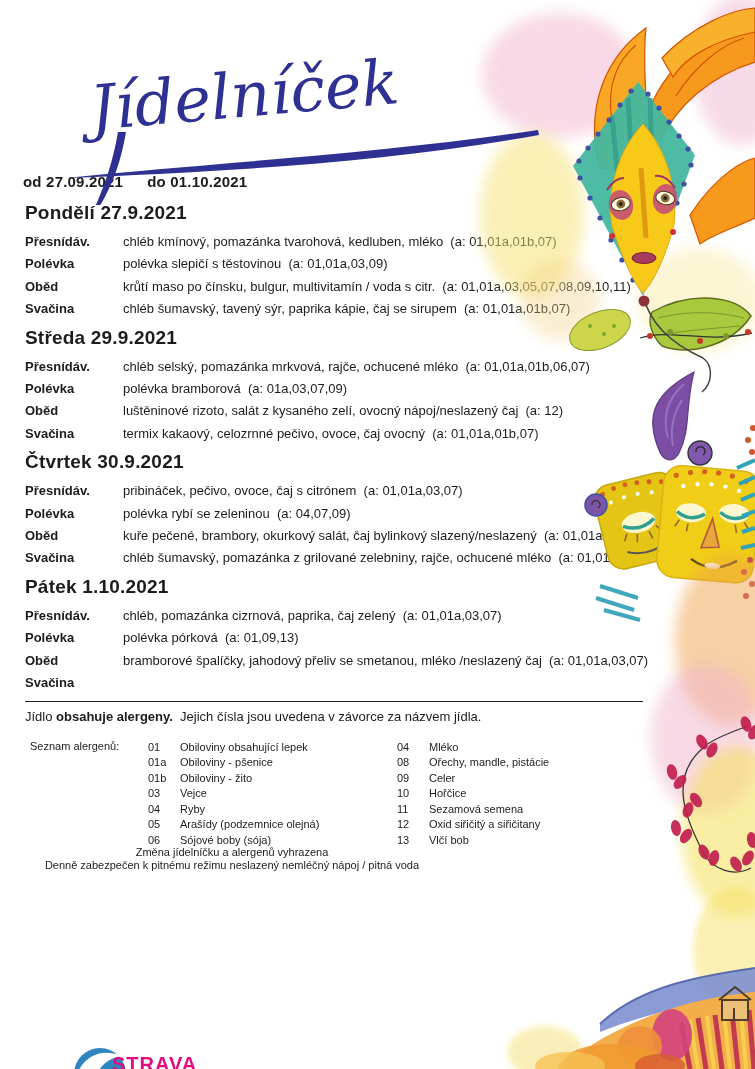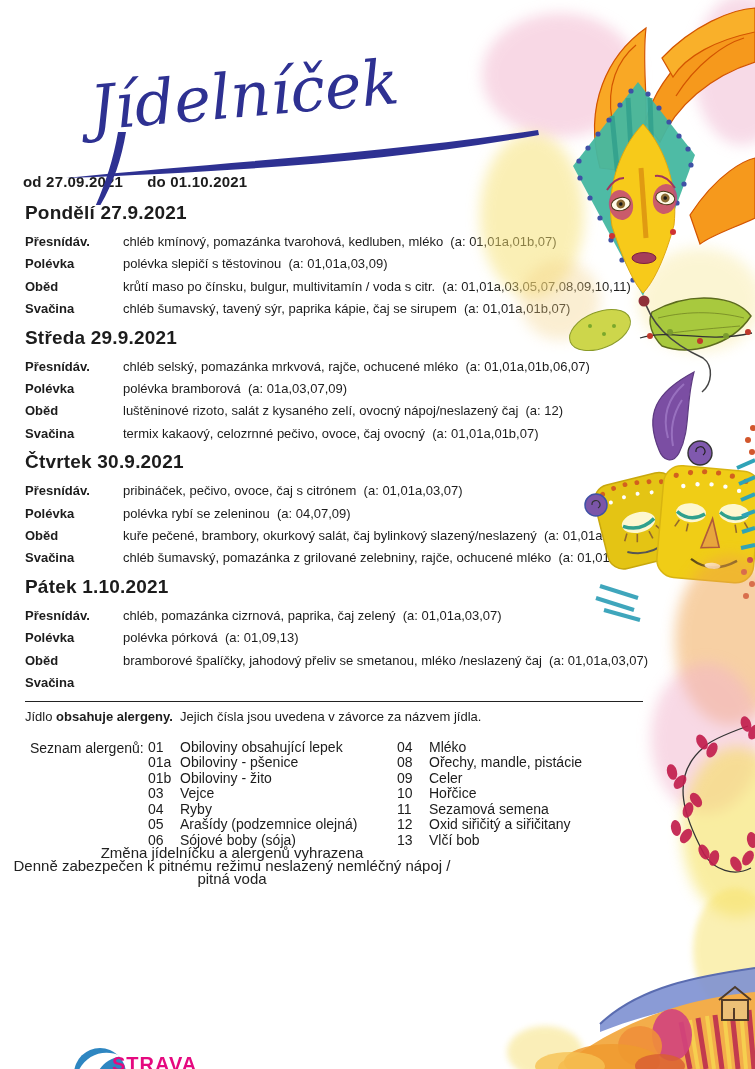--- a/index.html
+++ b/index.html
@@ -36,31 +36,31 @@
   .row-label { width:88px; flex-shrink:0; font-weight:bold; }
   .row-text { flex:1; white-space:pre-wrap; }
 
   .divider {
     border:none; border-top:1.6px solid #222;
     width:618px; margin:3px 0 0 0;
   }
   .allergen-note { font-size:13px; line-height:18px; margin-top:6px; white-space:pre-wrap; }
   .allergen-note b { white-space:pre-wrap; }
 
-  .allergens { position:relative; margin-top:14px; height:112px; font-size:14px; }
+  .allergens { position:relative; margin-top:14px; height:112px; font-size:11px; }
   .allergens-label { position:absolute; left:5px; top:0; }
   .allergen-col { position:absolute; top:0; }
   .col1 { left:123px; }
   .col2 { left:372px; }
   .allergen-item { display:flex; line-height:15.5px; }
   .allergen-code { width:32px; flex-shrink:0; }
 
   .footer {
     position:absolute; left:0; top:846px; width:464px;
-    text-align:center; font-size:15px; line-height:13px; color:#222;
+    text-align:center; font-size:11px; line-height:13px; color:#222;
     z-index:2;
   }
 
   .logo { position:absolute; left:55px; top:1040px; z-index:2; }
   .logo text {
     font-family:"Liberation Sans", sans-serif;
     font-weight:bold; letter-spacing:1px;
   }
 </style>
 </head>

